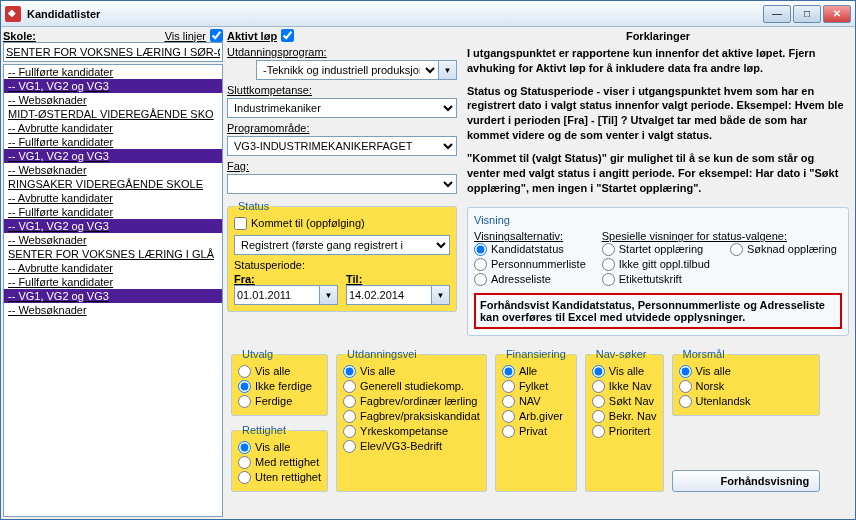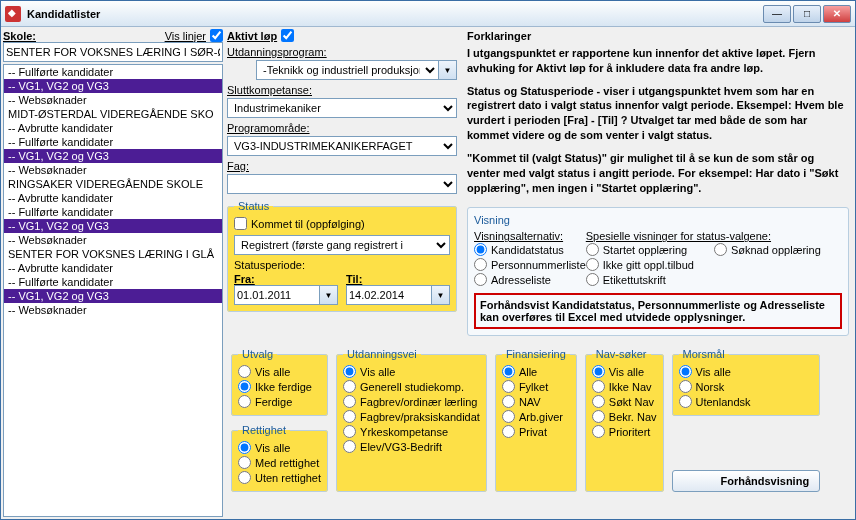--- a/index.html
+++ b/index.html
@@ -6,40 +6,40 @@
 body { background: #fff; }
 .window { width: 856px; height: 520px; border: 1px solid #3a6ea5; background: #f0f0f0; display: flex; flex-direction: column; }
 .titlebar { height: 26px; background: linear-gradient(#fdfefe, #d8e6f3); display: flex; align-items: center; padding: 0 4px; border-bottom: 1px solid #a0b8d0; }
 .titlebar .icon-app { width: 16px; height: 16px; background: #c33; border-radius: 2px; margin-right: 6px; position: relative; }
 .titlebar .icon-app:before { content: "◆"; color:#fff; position:absolute; left:3px; top:1px; font-size:10px;}
 .titlebar .title-text { font-weight: bold; flex: 1; }
 .winbtns { display: flex; gap: 2px; }
 .winbtn { width: 28px; height: 18px; border: 1px solid #6a8bb0; background: linear-gradient(#e8f0fa, #c0d4ea); border-radius: 2px; display:flex; align-items:center; justify-content:center; font-size:10px; cursor:pointer; }
 .winbtn.close { background: linear-gradient(#f7a0a0, #d04040); color:#fff; font-weight:bold; }
 .content { flex:1; display:flex; padding:2px; gap:4px; overflow:hidden; }
-.leftcol { width: 220px; display:flex; flex-direction:column; }
+.leftcol { width: 220px; display:flex; flex-direction:column;text-decoration:underline; }
 .header-row { display:flex; align-items:center; justify-content:space-between; }
 .bold-u { font-weight: bold; text-decoration: underline; }
 .checkbox-line { display:flex; align-items:center; gap:4px; }
 .listbox { flex:1; border:1px solid #7b9ebd; background:#fff; margin-top:2px; overflow:auto; }
 .listbox .item { padding:1px 4px; white-space:nowrap; }
 .listbox .item.sel { background:#4c1d95; color:#fff; }
 .midcol { width: 230px; display:flex; flex-direction:column; gap:2px; }
 .rightcol { flex:1; display:flex; flex-direction:column; }
 .lbl { text-decoration: underline; font-weight: normal; margin-top:2px;}
 select, input[type=text] { border:1px solid #7b9ebd; background:#fff; padding:1px 2px; height:20px; font-size:11px; width:100%; }
 fieldset { border:1px solid #b8cee0; border-radius:3px; padding:4px 6px 6px; margin-top:4px; background:#fde047; }
 legend { color:#1a5a9a; font-weight:normal; padding:0 4px; }
-.radio-line, .check-line { display:flex; align-items:center; gap:4px; padding:1px 0; }
+.radio-line, .check-line { display:flex; gap:4px; padding:1px 0; }
 .forklaring { padding:0 4px; font-size:11px; line-height:1.35; }
-.forklaring .h { font-weight:bold; margin-bottom:2px; display:block;}
+.forklaring .h { font-weight:bold; margin-bottom:2px; display:block;text-align:center;}
 .forklaring p { margin-bottom:8px; }
 .visning-box { border:1px solid #b8cee0; border-radius:3px; padding:6px; background:#f6f9fc; margin:4px; }
 .visning-box .legendish { color:#1a5a9a; margin-bottom:4px; display:block; }
-.visning-cols { display:flex; }
+.visning-cols { display:flex; gap:16px; }
 .visning-col { display:flex; flex-direction:column; }
 .redbox { border:2px solid #c00; padding:4px; margin-top:6px; font-weight:bold; }
 .bottom-groups { display:flex; gap:8px; padding:4px; }
 .bottom-groups fieldset { flex:none; }
 .btn { border:1px solid #7b9ebd; background:linear-gradient(#fff,#e0e9f3); padding:4px 10px; border-radius:3px; font-weight:bold; cursor:pointer; }
 .fra-til { display:flex; gap:8px; margin-top:2px;}
 .fra-til > div { flex:1; }
 .input-date { display:flex; }
 .input-date input { flex:1; }
 .input-date .drop { width:18px; border:1px solid #7b9ebd; border-left:none; background:linear-gradient(#eef4fb,#cfe0f1); display:flex; align-items:center; justify-content:center; font-size:8px; }

